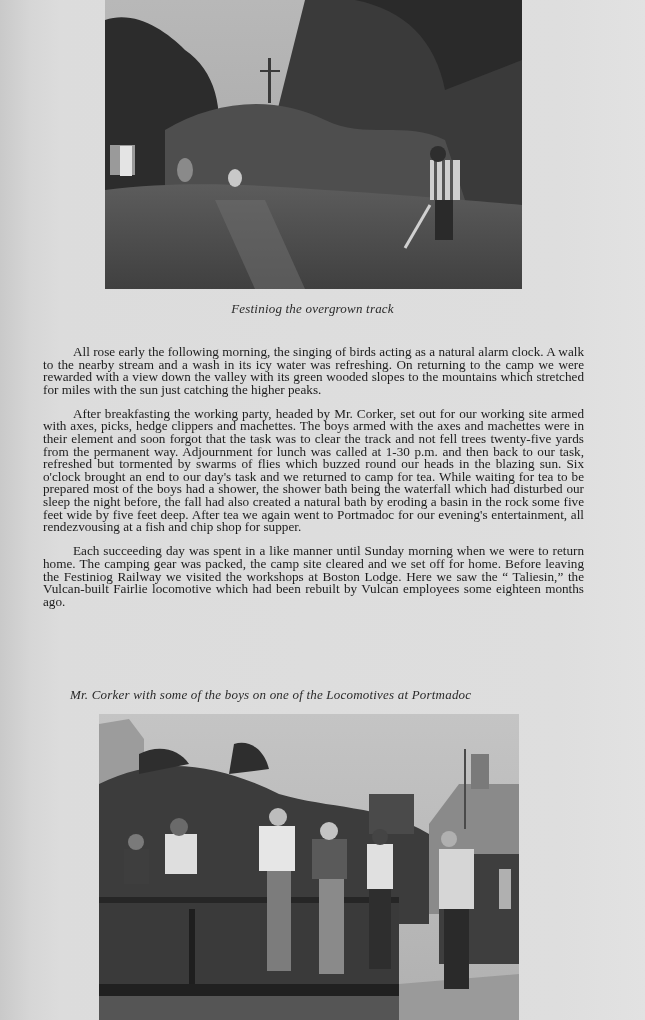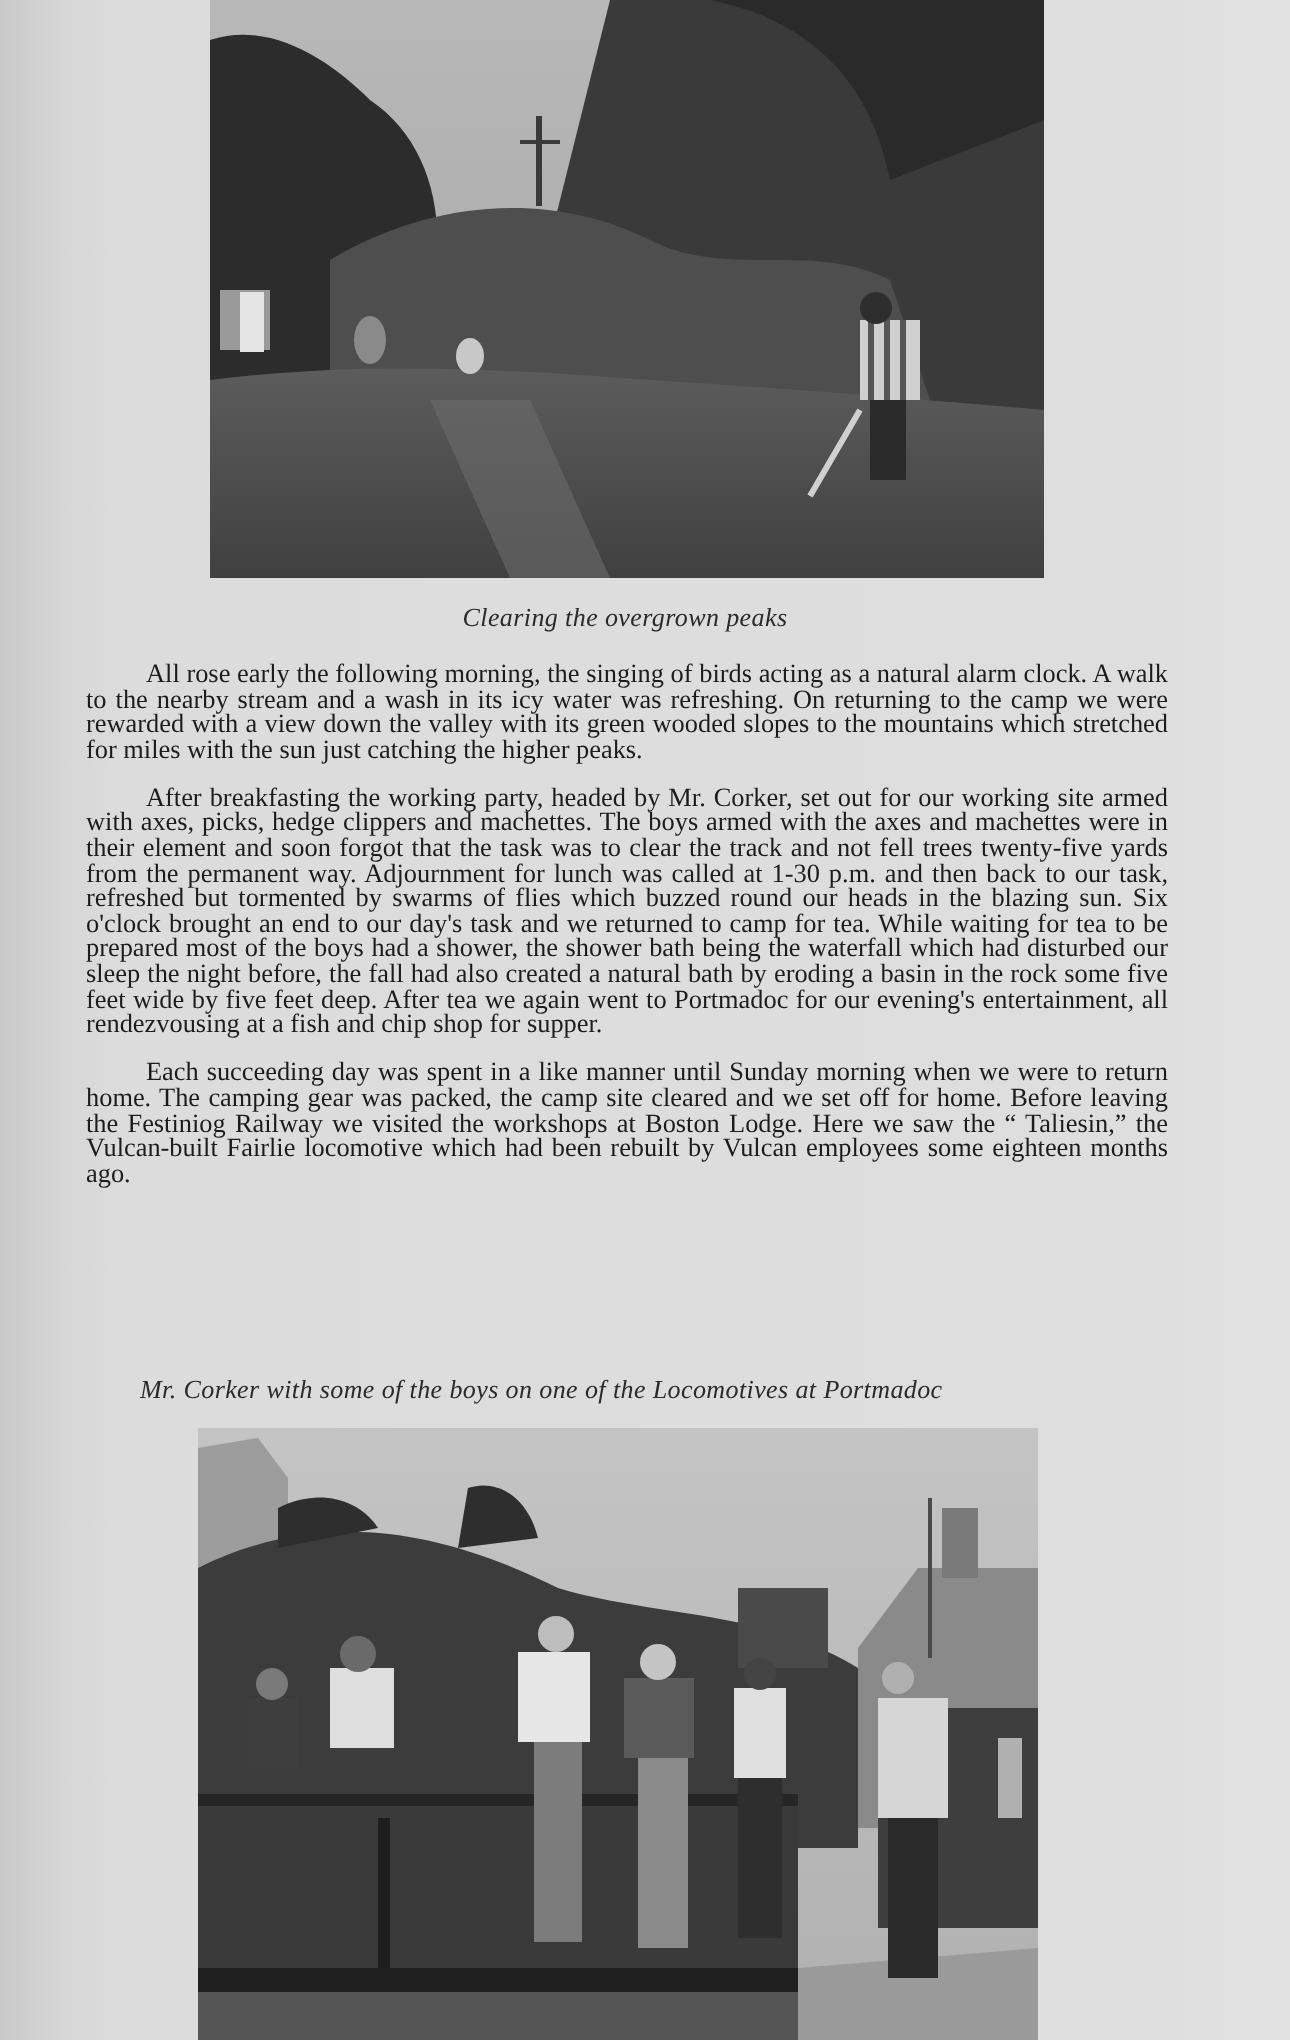--- a/index.html
+++ b/index.html
@@ -23,21 +23,21 @@
     #caption-bottom { top: 687px; left: 70px; width: auto; text-align: right; }
     .body-text {
       position: absolute; left: 43px; width: 541px;
       font-size: 13.2px; line-height: 12.6px; text-align: justify;
       color: #1c1c1c;
     }
     .body-text p {
       margin: 0 0 11.5px 0; text-indent: 30px; text-align: justify;
       text-align-last: left;
     }
-    #article { top: 331px; }
+    #article { top: 346px; }
   </style>
 </head>
 <body>
 
 <div class="photo" id="photo-top">
   <svg viewBox="0 0 417 289" preserveAspectRatio="none">
     <defs>
       <linearGradient id="sky1" x1="0" y1="0" x2="0" y2="1">
         <stop offset="0" stop-color="#b8b8b8"></stop>
         <stop offset="1" stop-color="#a4a4a4"></stop>
@@ -69,21 +69,21 @@
     <rect x="325" y="160" width="30" height="40" fill="#cfcfcf"></rect>
     <rect x="329" y="160" width="3" height="40" fill="#555"></rect>
     <rect x="337" y="160" width="3" height="40" fill="#555"></rect>
     <rect x="345" y="160" width="3" height="40" fill="#555"></rect>
     <circle cx="333" cy="154" r="8" fill="#2e2e2e"></circle>
     <rect x="330" y="200" width="18" height="40" fill="#2a2a2a"></rect>
     <line x1="300" y1="248" x2="325" y2="205" stroke="#d0d0d0" stroke-width="3"></line>
   </svg>
 </div>
 
-<div class="caption" id="caption-top">Clearing the overgrown peaks</div>
+<div class="caption" id="caption-top">Festiniog the overgrown track</div>
 
 <div class="body-text" id="article">
   <p>All rose early the following morning, the singing of birds acting as a natural alarm clock. A walk to the nearby stream and a wash in its icy water was refreshing. On returning to the camp we were rewarded with a view down the valley with its green wooded slopes to the mountains which stretched for miles with the sun just catching the higher peaks.</p>
   <p>After breakfasting the working party, headed by Mr. Corker, set out for our working site armed with axes, picks, hedge clippers and machettes. The boys armed with the axes and machettes were in their element and soon forgot that the task was to clear the track and not fell trees twenty-five yards from the permanent way. Adjournment for lunch was called at 1-30 p.m. and then back to our task, refreshed but tormented by swarms of flies which buzzed round our heads in the blazing sun. Six o'clock brought an end to our day's task and we returned to camp for tea. While waiting for tea to be prepared most of the boys had a shower, the shower bath being the waterfall which had disturbed our sleep the night before, the fall had also created a natural bath by eroding a basin in the rock some five feet wide by five feet deep. After tea we again went to Portmadoc for our evening's entertainment, all rendezvousing at a fish and chip shop for supper.</p>
   <p>Each succeeding day was spent in a like manner until Sunday morning when we were to return home. The camping gear was packed, the camp site cleared and we set off for home. Before leaving the Festiniog Railway we visited the workshops at Boston Lodge. Here we saw the “ Taliesin,” the Vulcan-built Fairlie locomotive which had been rebuilt by Vulcan employees some eighteen months ago.</p>
 </div>
 
 <div class="caption" id="caption-bottom">Mr. Corker with some of the boys on one of the Locomotives at Portmadoc</div>
 
 <div class="photo" id="photo-bottom">

